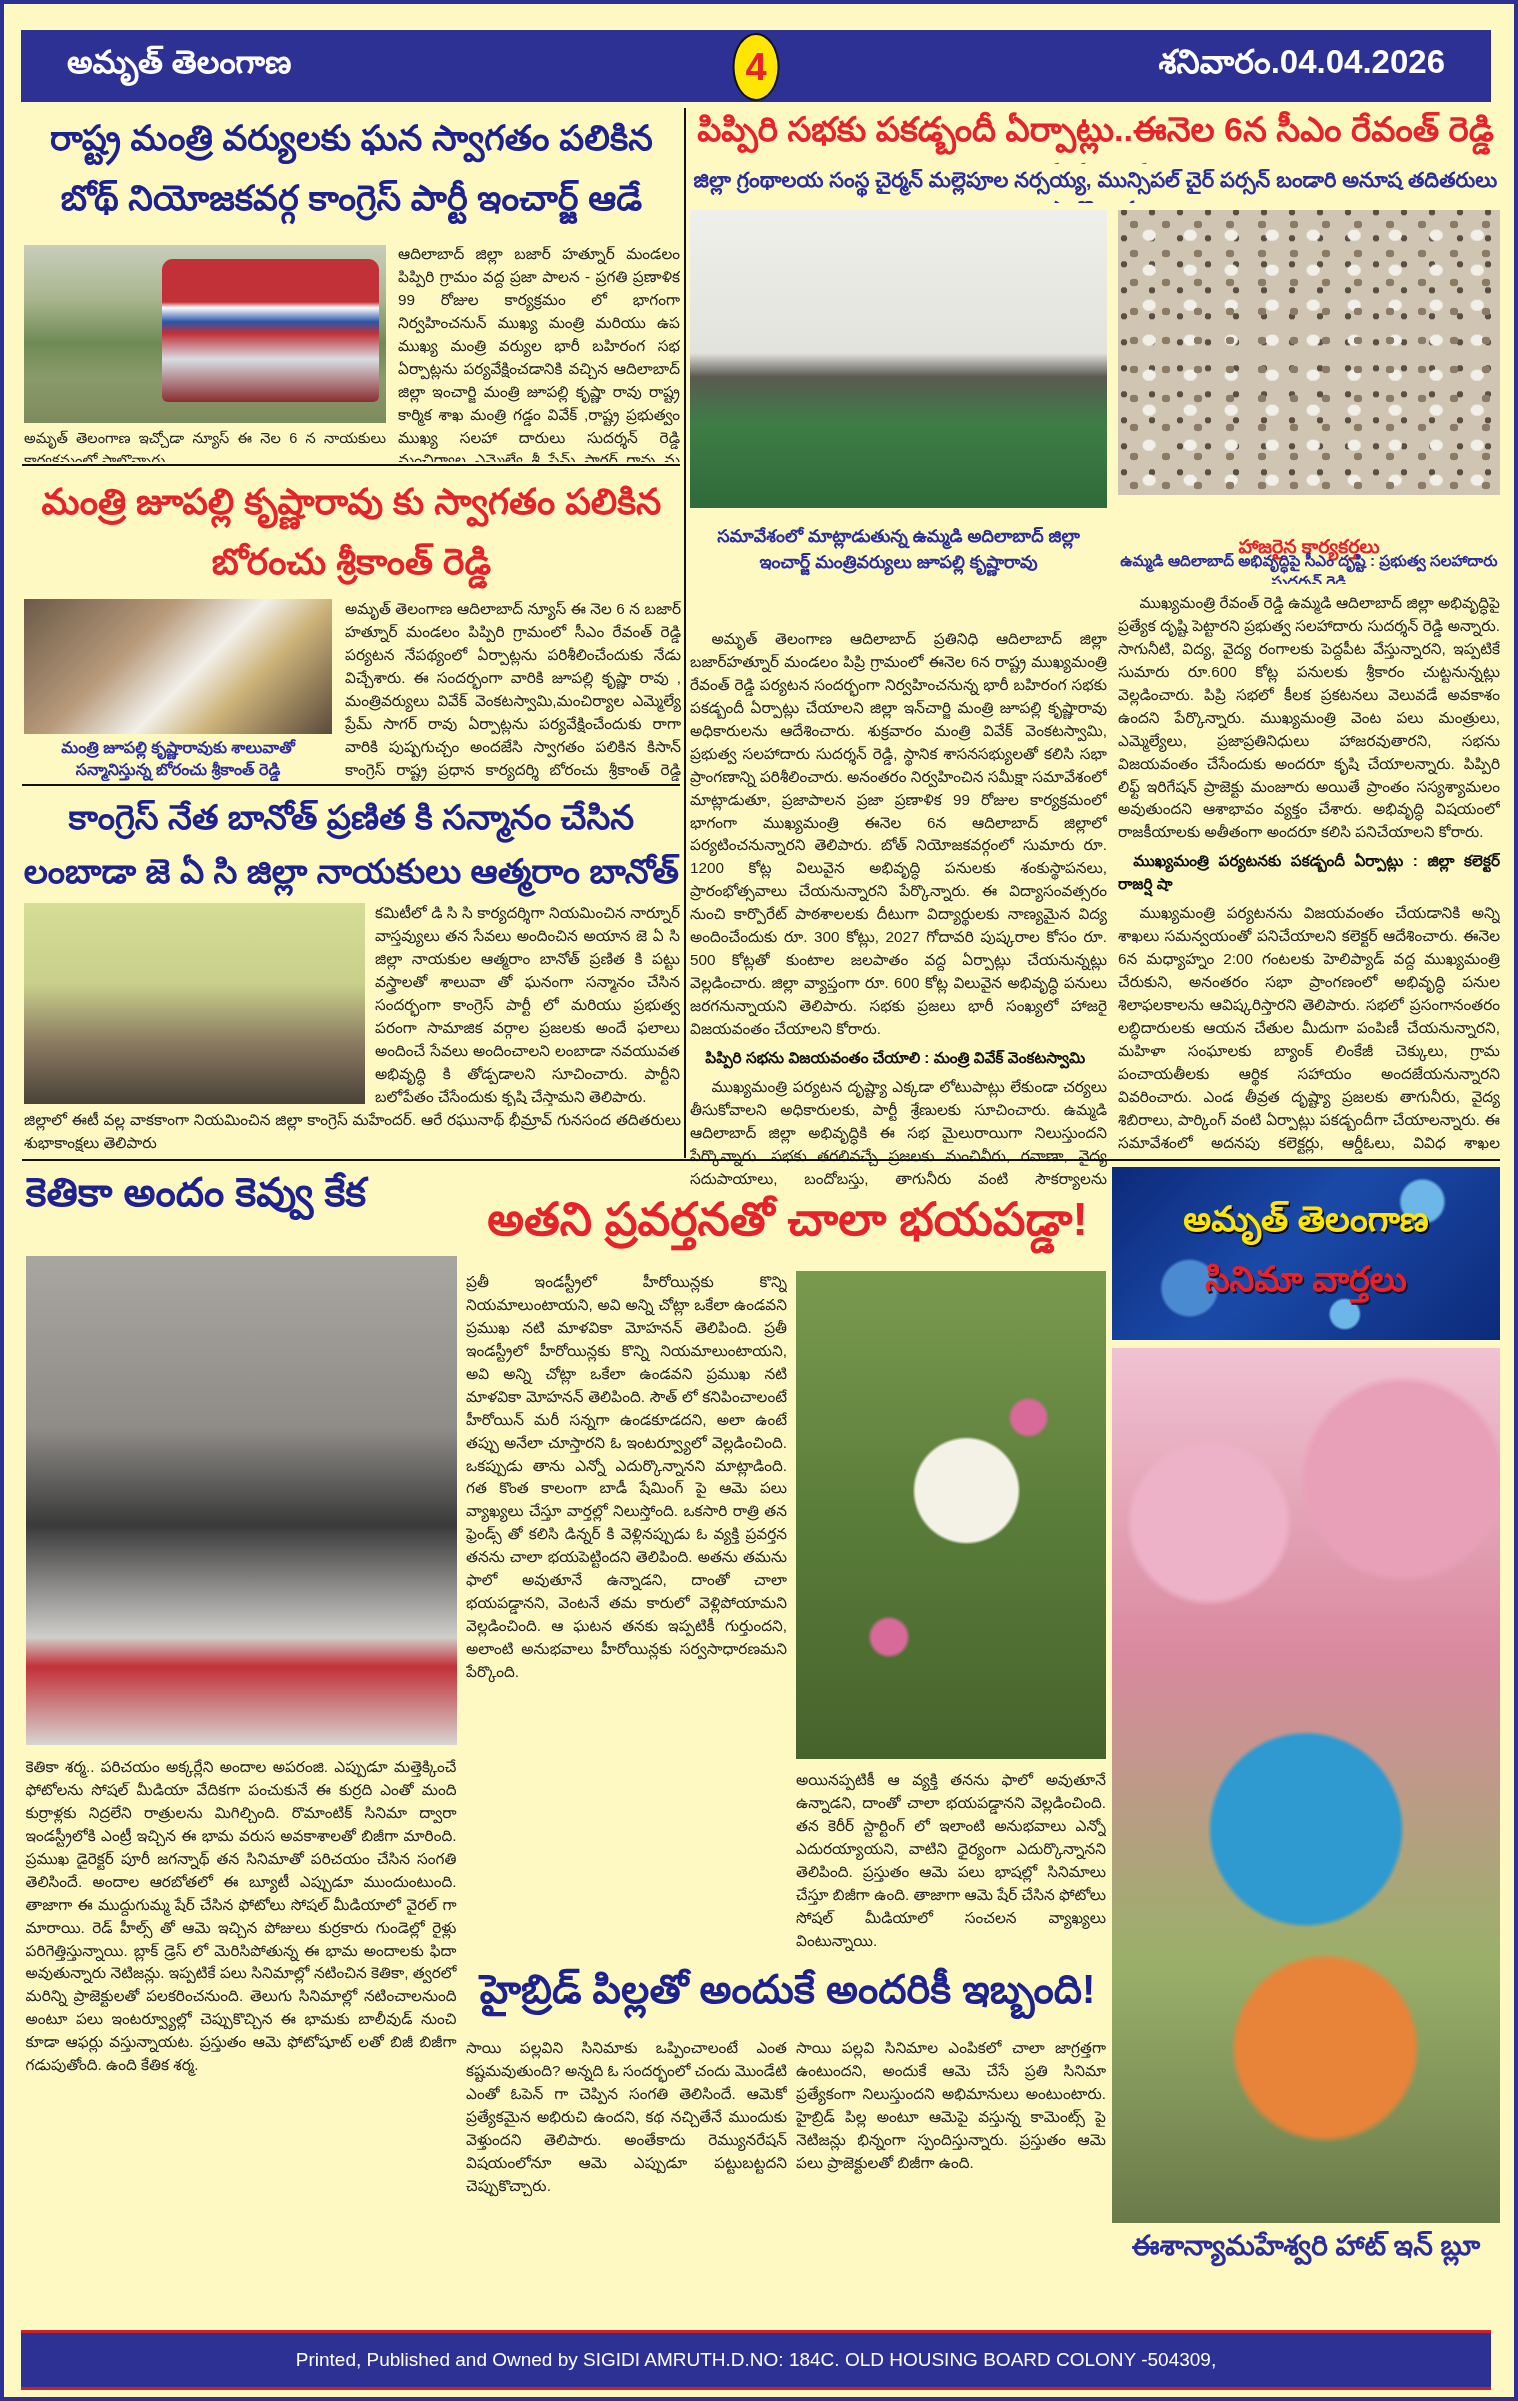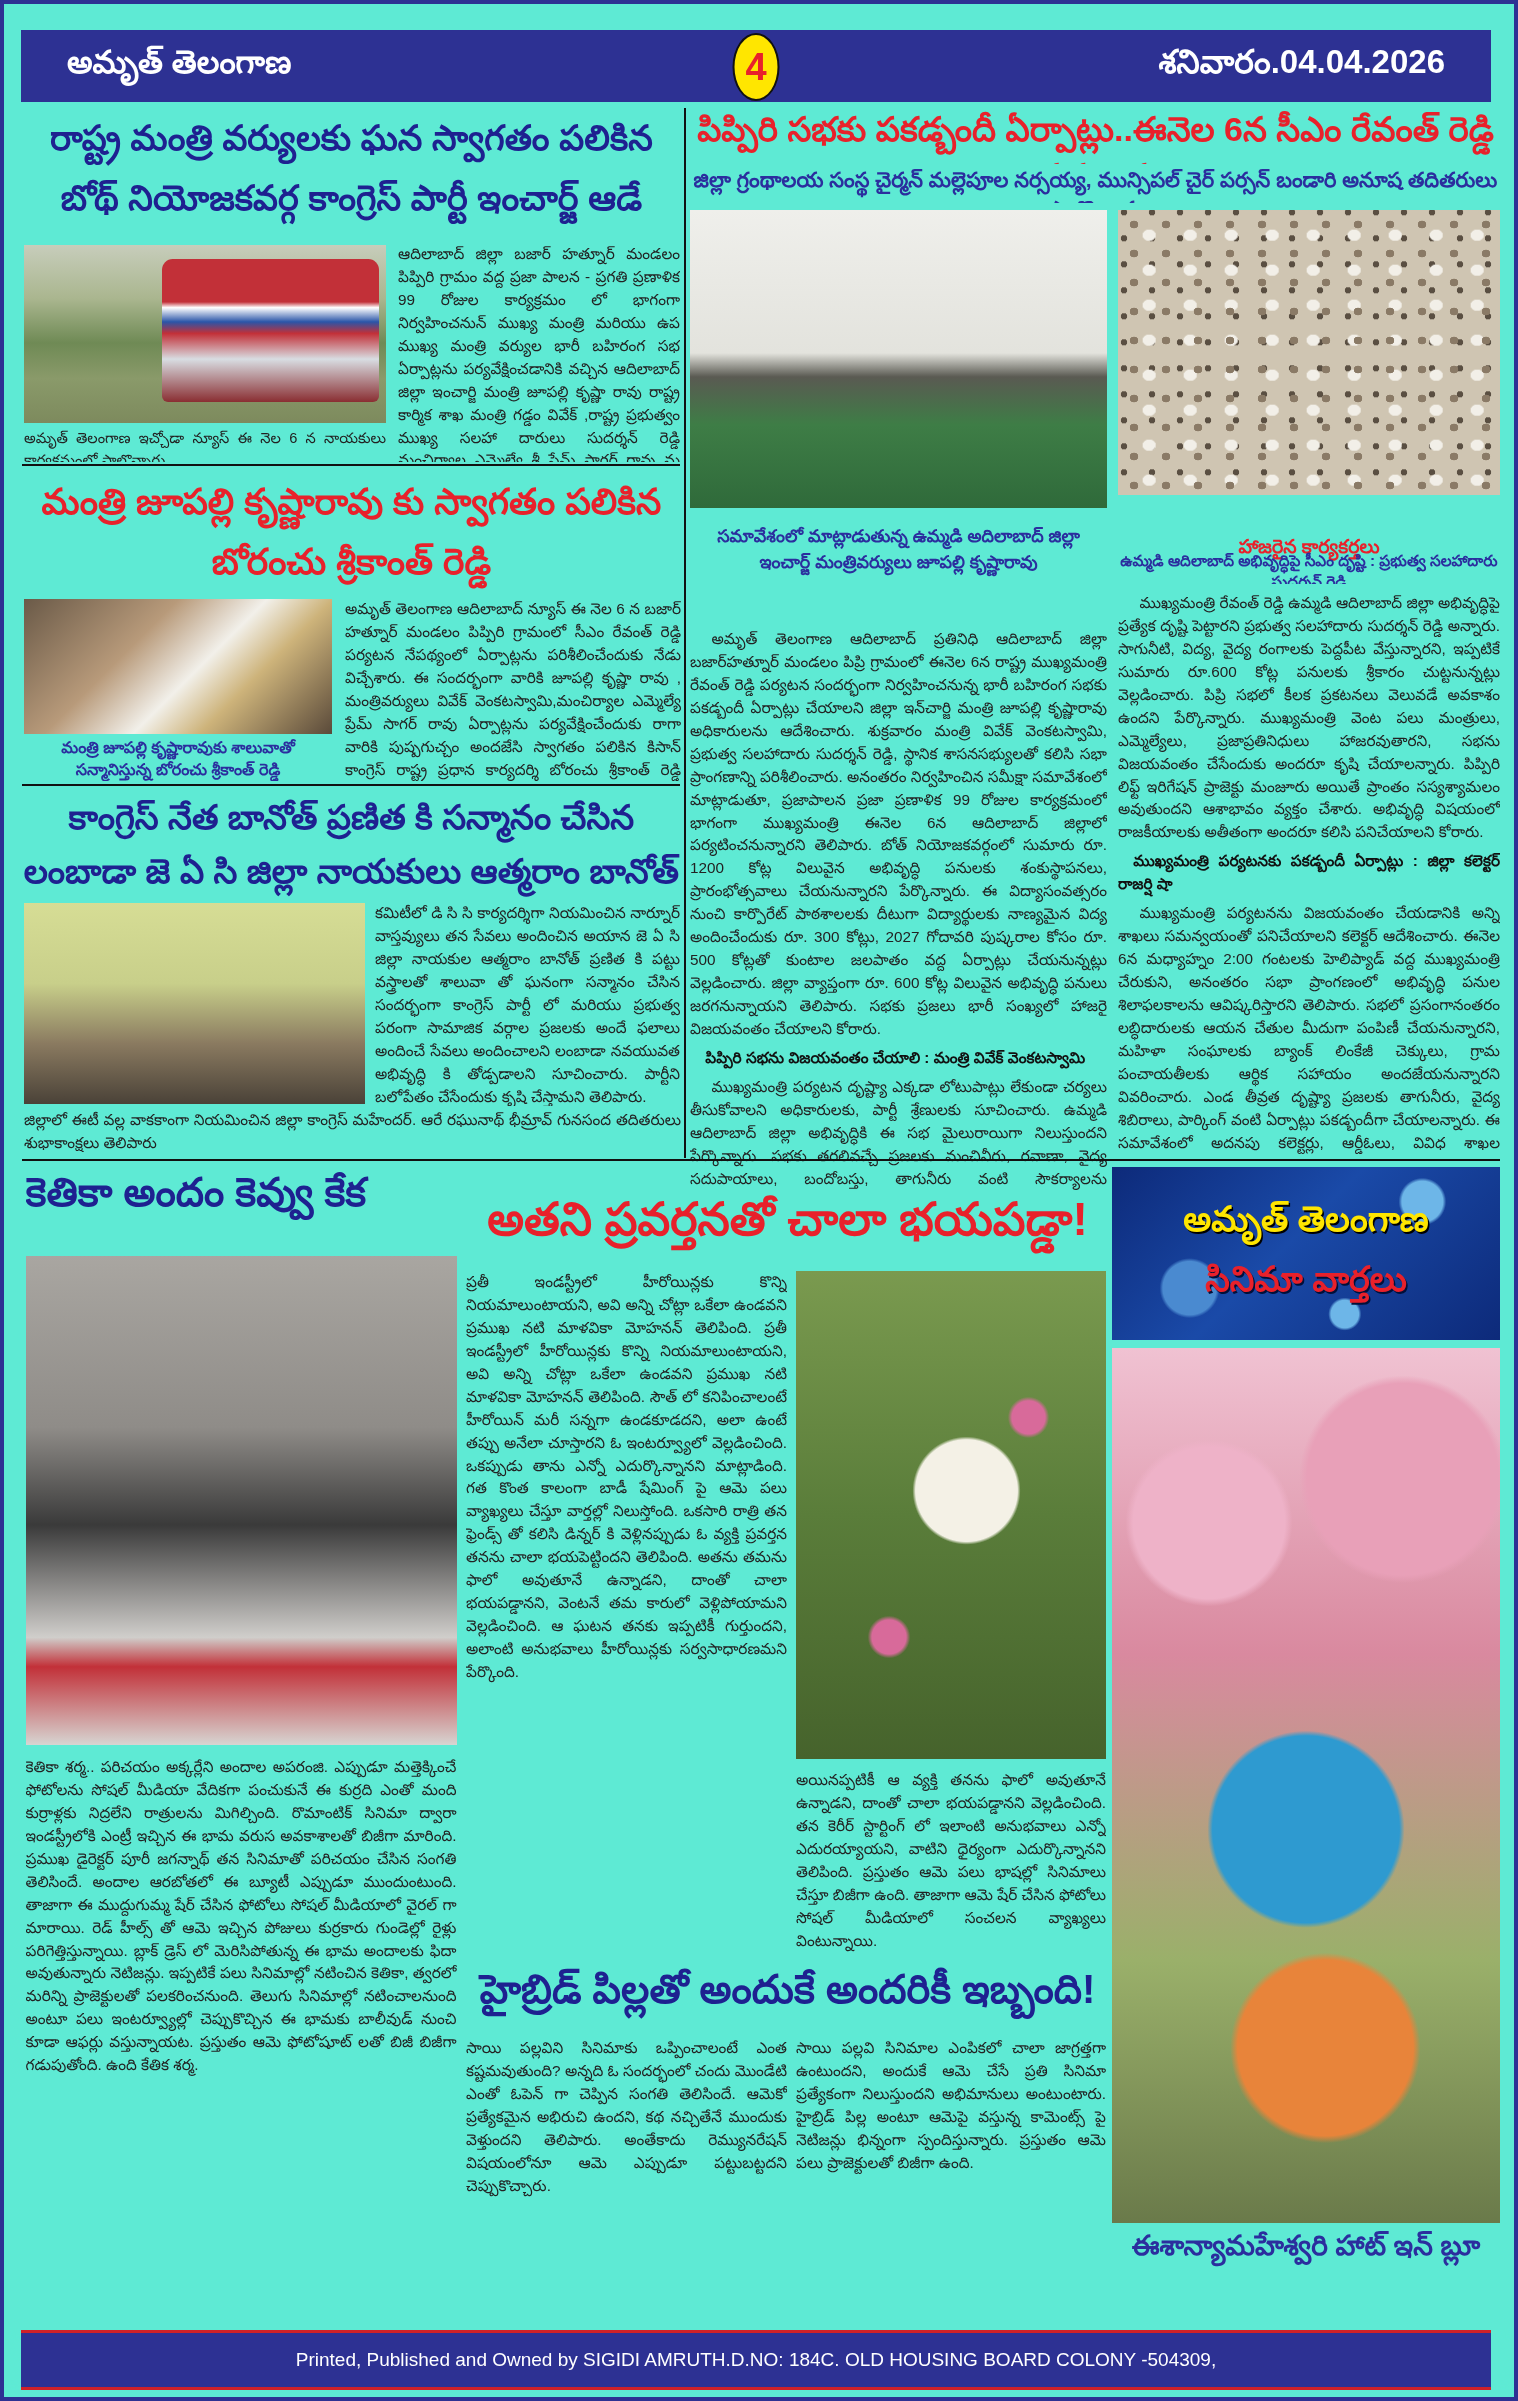--- a/index.html
+++ b/index.html
@@ -1,16 +1,16 @@
 <!DOCTYPE html>
 <html style="font-size:12.3px"><head>
 <meta charset="utf-8">
 <style>
   html,body{margin:0;padding:0;background:#e9e9e9;}
-  .page{position:relative;width:1518px;height:2401px;background:#5eead4;
+  .page{position:relative;width:1518px;height:2401px;background:#fef9c3;
         font-family:"Liberation Sans","DejaVu Sans",sans-serif;overflow:hidden;
         border:4.6px solid #2d3193;box-sizing:border-box;}
   .abs{position:absolute;box-sizing:border-box;}
   
   .header{left:17px;top:26px;width:1470px;height:72px;background:#2d3193;
           display:flex;align-items:center;justify-content:space-between;padding:0 46px;}
   .masthead{color:#ffffff;font-size:32px;font-weight:bold;}
   .badge{width:43px;height:64px;background:#ffe600;border:2.3px solid #111;border-radius:50%;
          display:flex;align-items:center;justify-content:center;position:absolute;left:50%;top:3.1px;transform:translateX(-50%);}
   .badge span{color:#e8212b;font-size:38px;font-weight:bold;}

